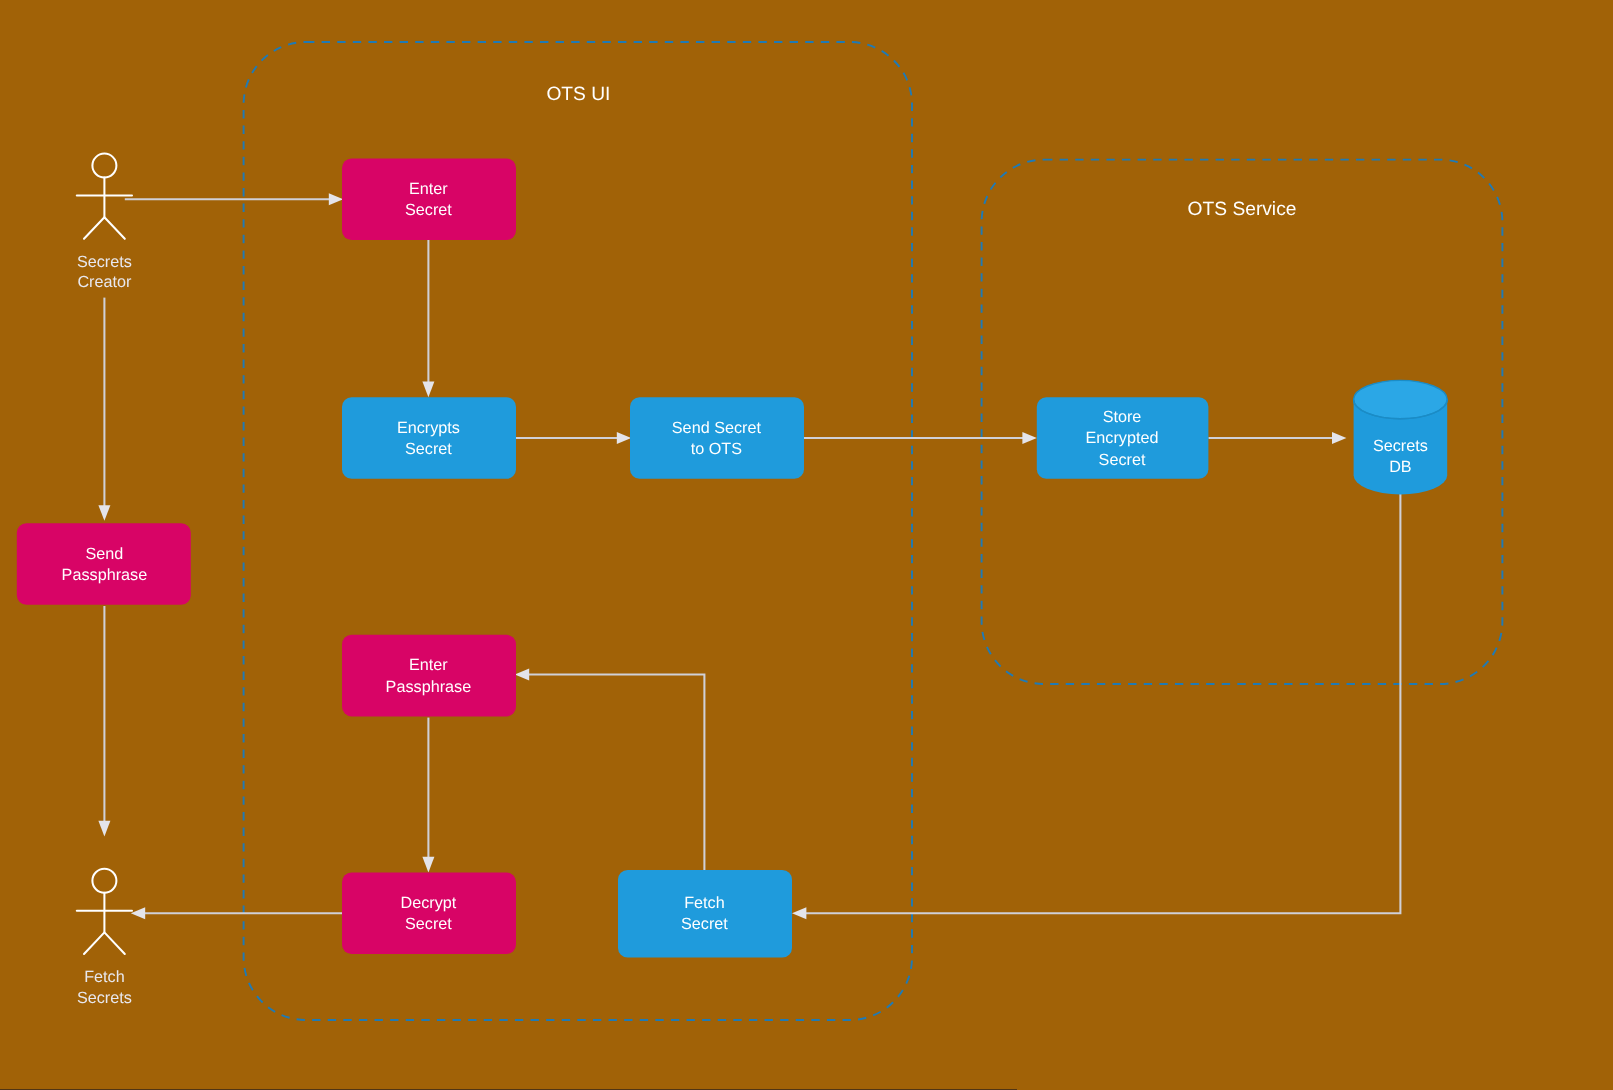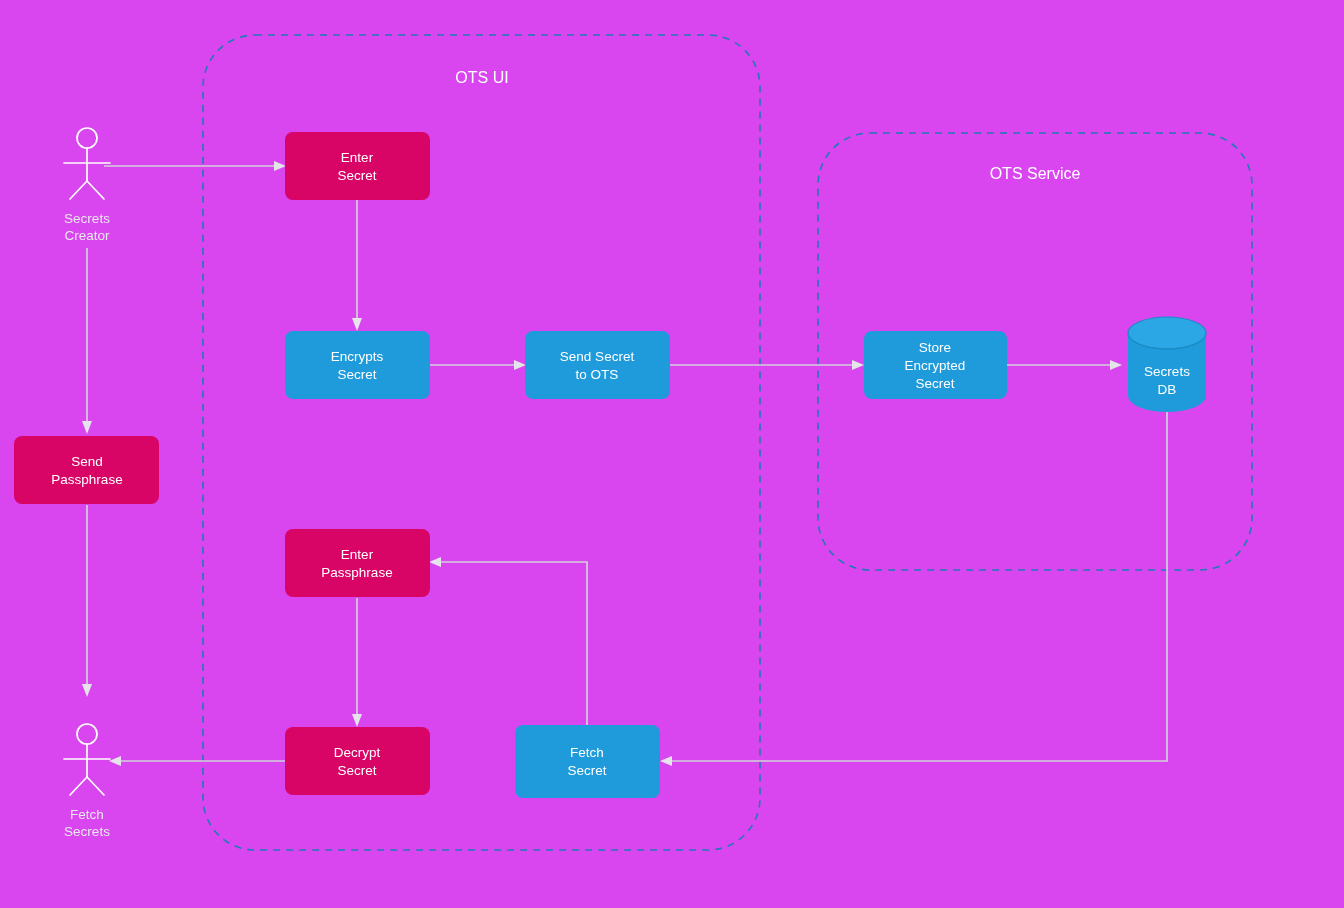--- a/index.html
+++ b/index.html
@@ -11,21 +11,21 @@
   body {
     width: 1344px;
     height: 908px;
     overflow: hidden;
     font-family: "Liberation Sans", sans-serif;
   }
   #diagram-root {
     position: relative;
     width: 1344px;
     height: 908px;
-    background: #d946ef;
+    background: #a16207;
   }
   svg.layer {
     position: absolute;
     left: 0;
     top: 0;
     width: 1344px;
     height: 908px;
   }
   .node-label {
     fill: #ffffff;

